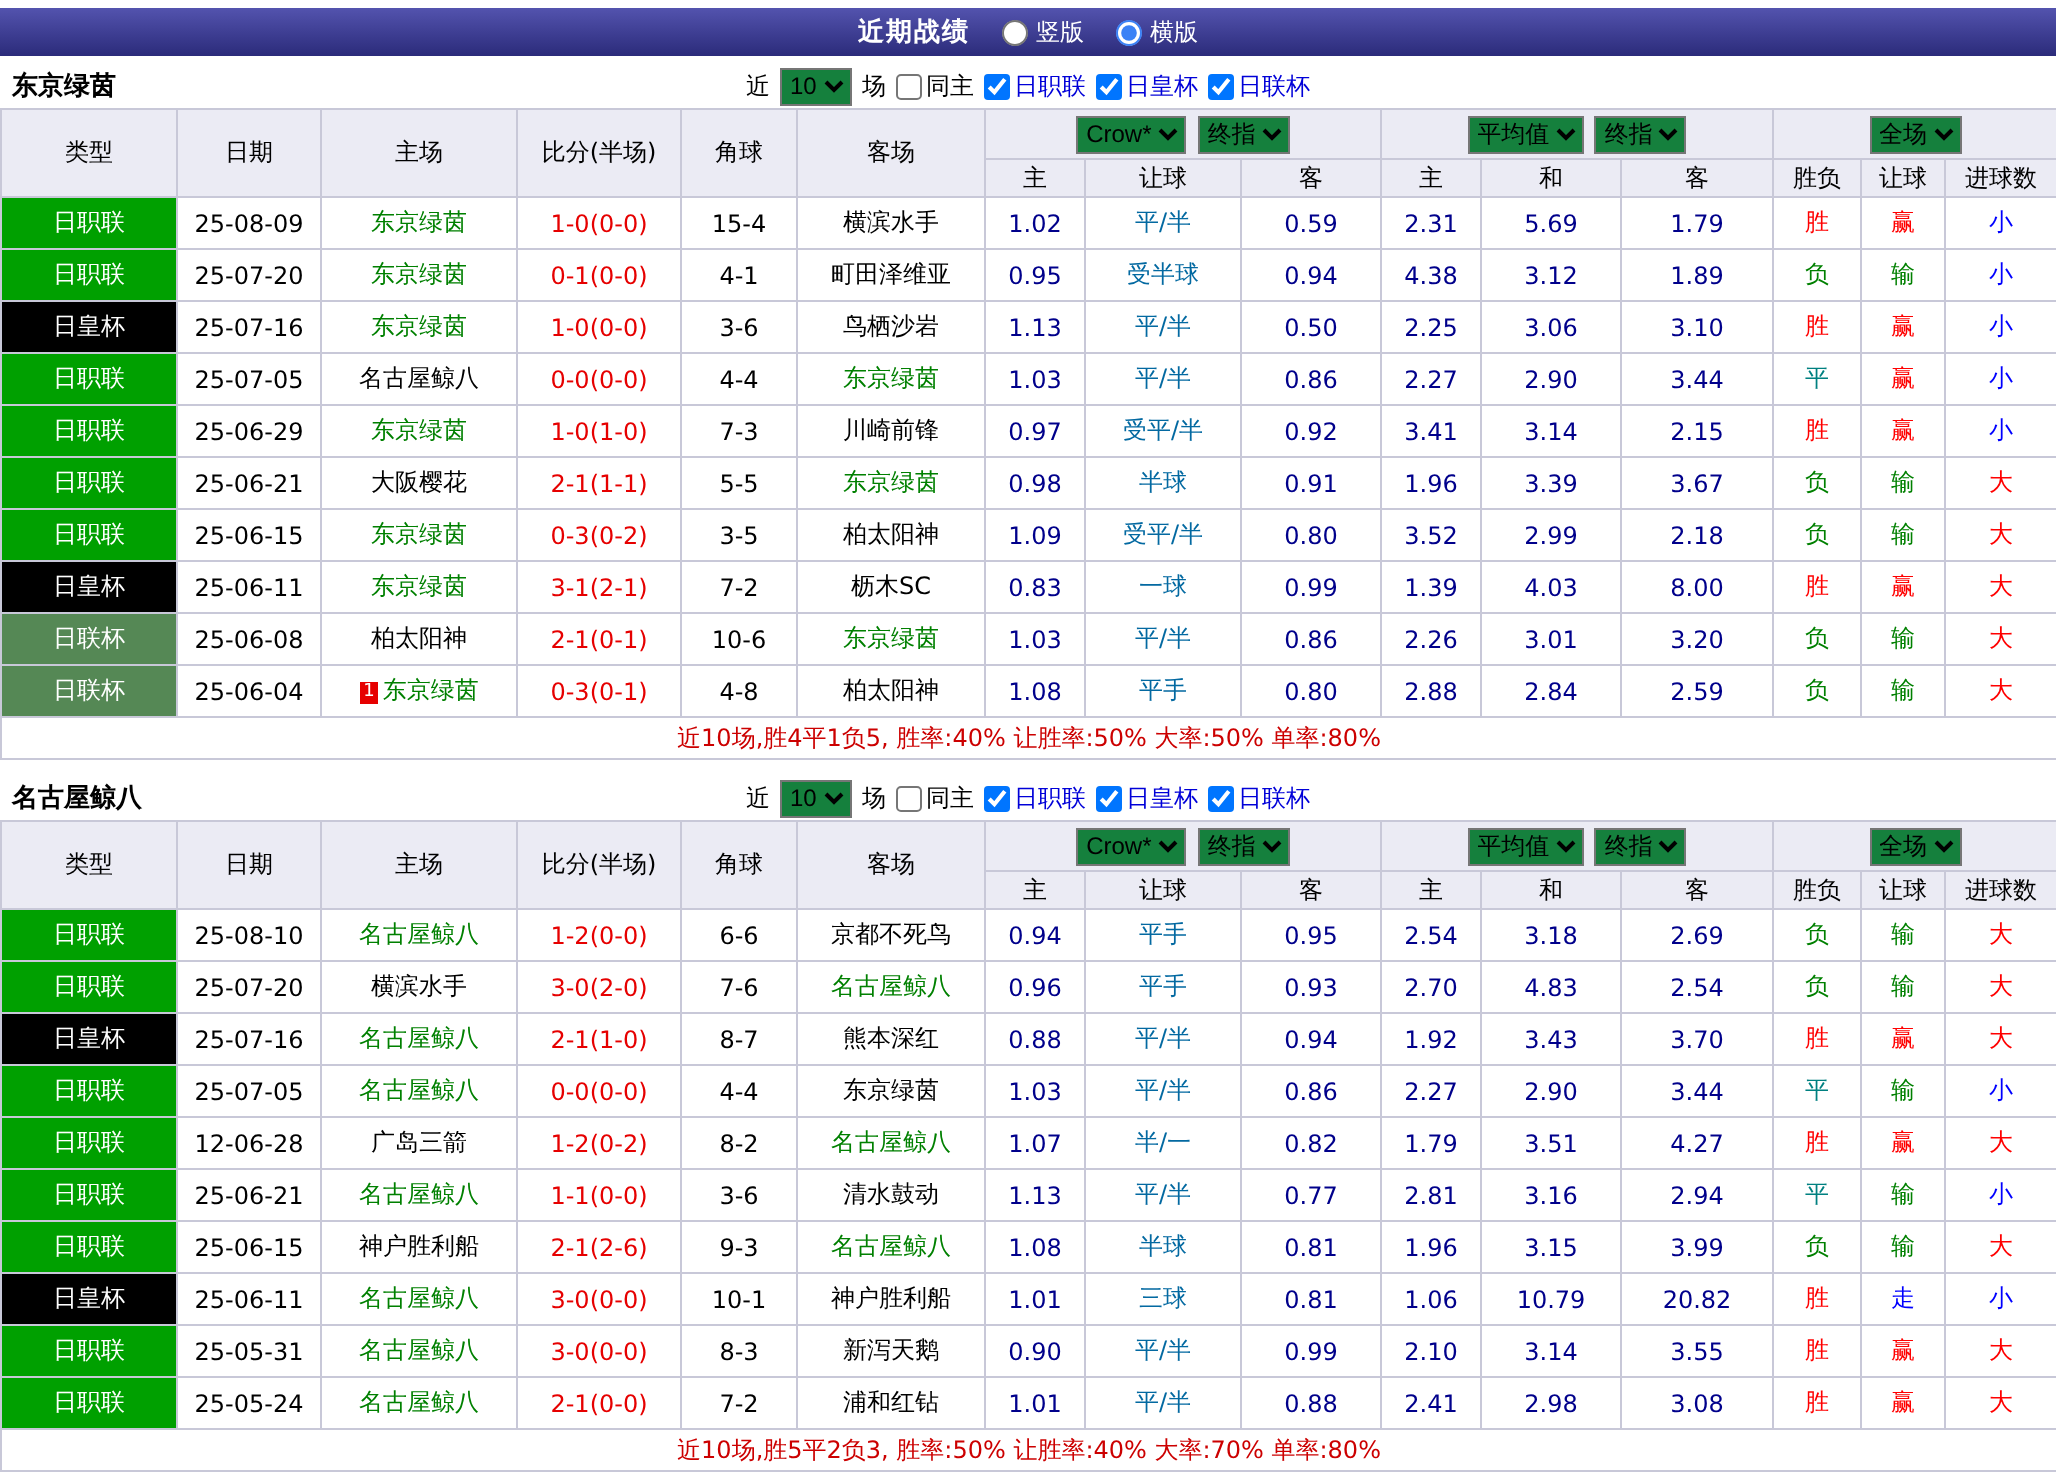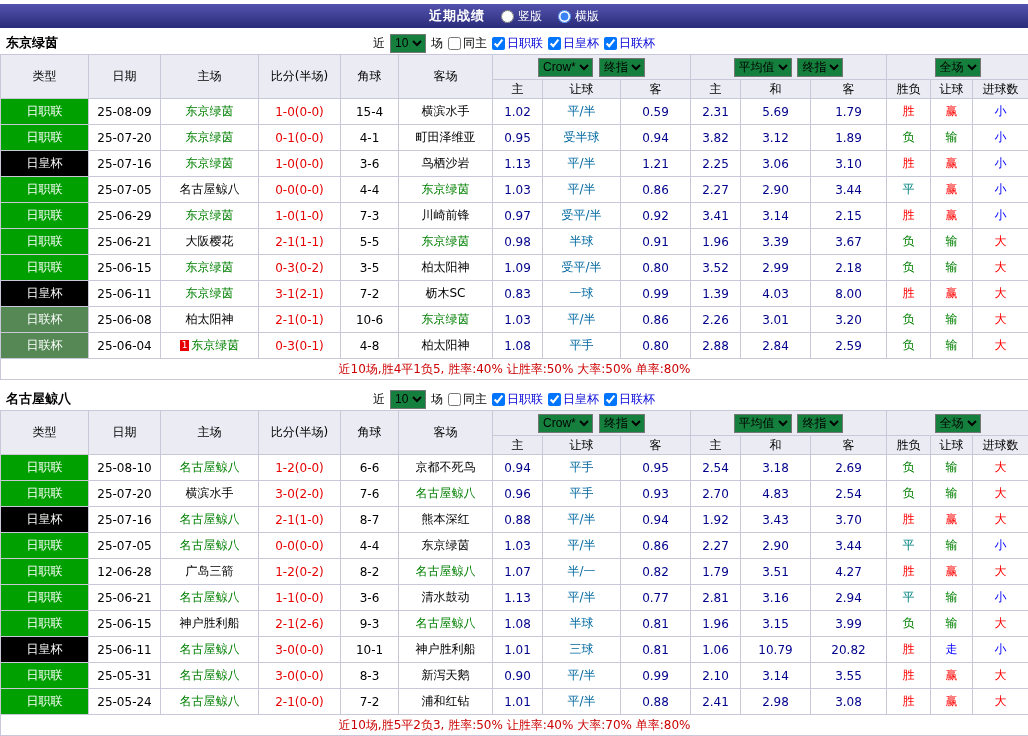--- a/index.html
+++ b/index.html
@@ -145,37 +145,37 @@
           <tr>
             <td class="league" style="background: rgb(0, 160, 0);">日职联</td>
             <td>25-07-20</td>
             <td class="team hl">东京绿茵</td>
             <td class="score">0-1(0-0)</td>
             <td>4-1</td>
             <td class="team">町田泽维亚</td>
             <td class="odds">0.95</td>
             <td class="hcap">受半球</td>
             <td class="odds">0.94</td>
-            <td class="odds">3.82</td>
+            <td class="odds">4.38</td>
             <td class="odds">3.12</td>
             <td class="odds">1.89</td>
             <td class="res" style="color: rgb(0, 128, 0);">负</td>
             <td class="res" style="color: rgb(0, 128, 0);">输</td>
             <td class="res" style="color: rgb(0, 0, 255);">小</td>
           </tr>
           <tr>
             <td class="league" style="background: rgb(0, 0, 0);">日皇杯</td>
             <td>25-07-16</td>
             <td class="team hl">东京绿茵</td>
             <td class="score">1-0(0-0)</td>
             <td>3-6</td>
             <td class="team">鸟栖沙岩</td>
             <td class="odds">1.13</td>
             <td class="hcap">平/半</td>
-            <td class="odds">1.21</td>
+            <td class="odds">0.50</td>
             <td class="odds">2.25</td>
             <td class="odds">3.06</td>
             <td class="odds">3.10</td>
             <td class="res" style="color: rgb(255, 0, 0);">胜</td>
             <td class="res" style="color: rgb(255, 0, 0);">赢</td>
             <td class="res" style="color: rgb(0, 0, 255);">小</td>
           </tr>
           <tr>
             <td class="league" style="background: rgb(0, 160, 0);">日职联</td>
             <td>25-07-05</td>

